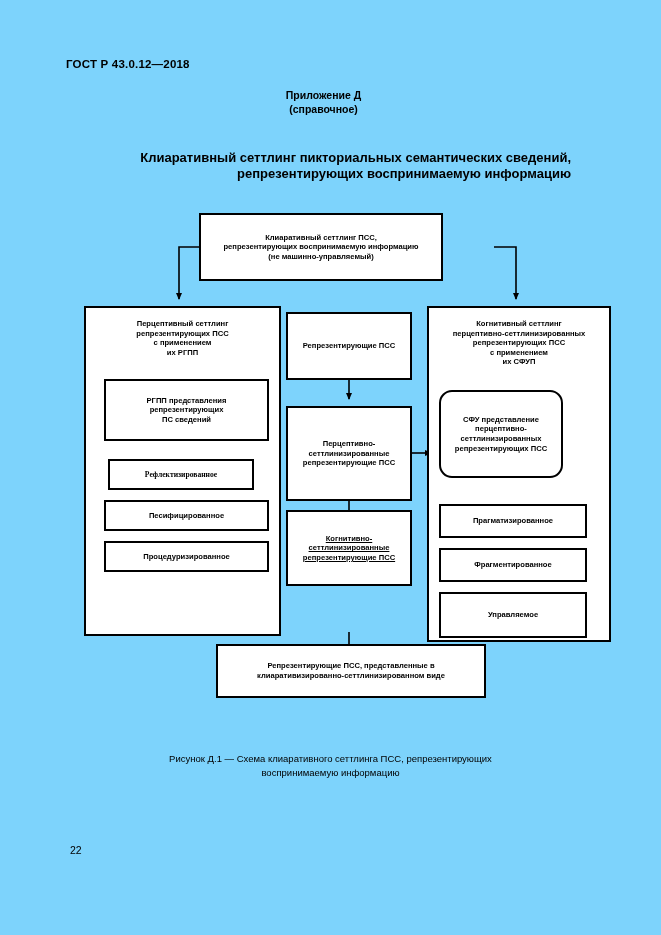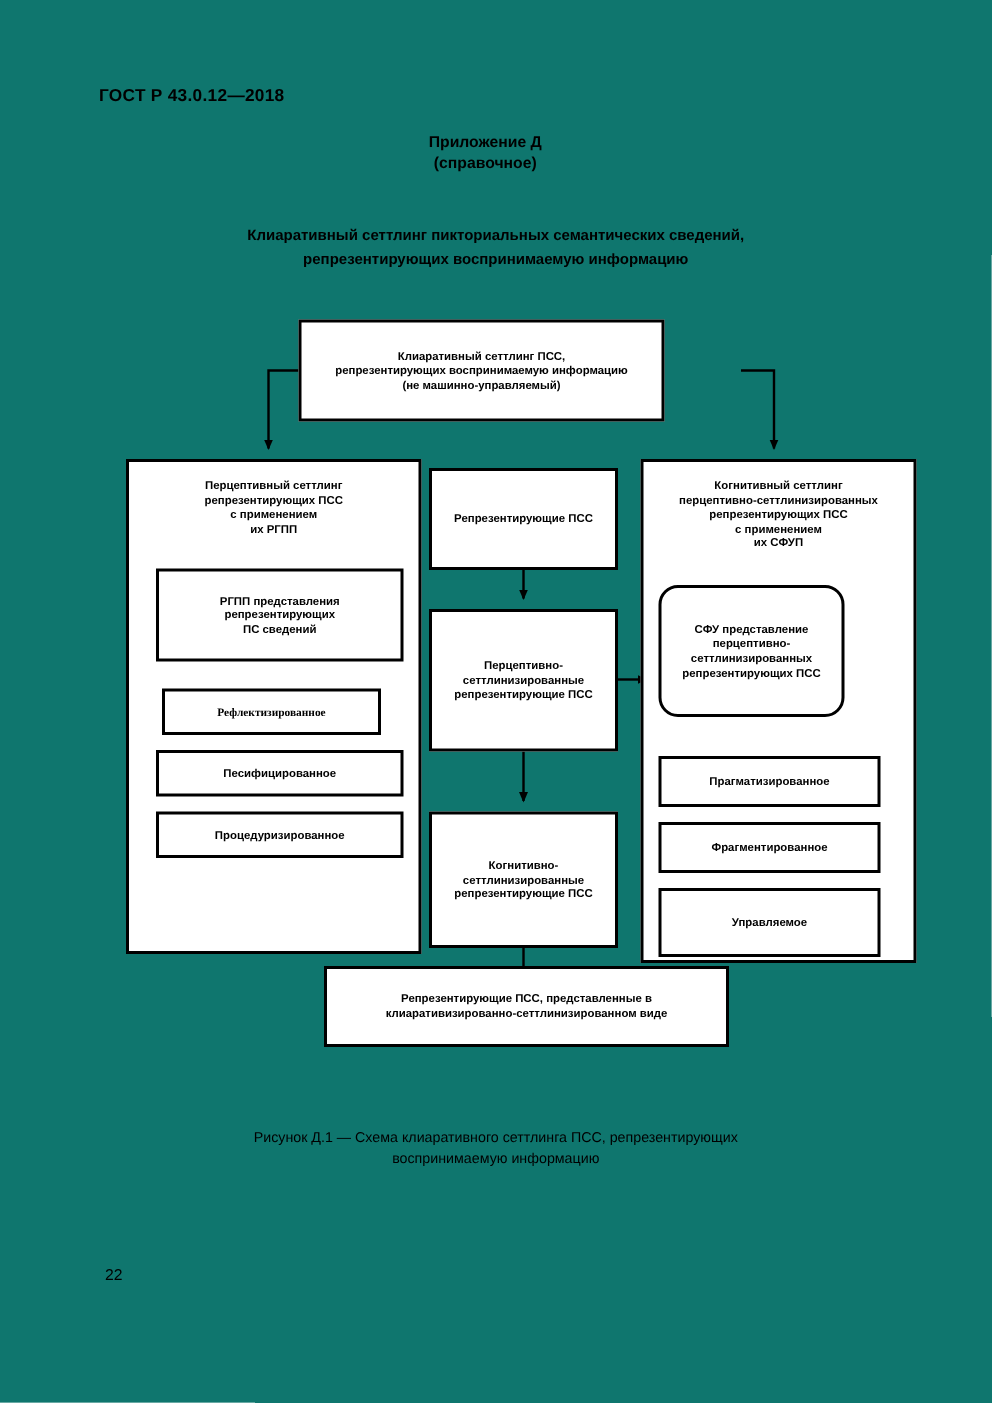--- a/index.html
+++ b/index.html
@@ -11,21 +11,21 @@
     width: 661px;
     height: 935px;
     position: relative;
     font-family: "Liberation Sans", sans-serif;
     color: #000000;
     overflow: hidden;
   }
   .page {
     position: absolute;
     inset: 0;
-    background: #0f766e;
+    background: #7dd3fc;
   }
 
   
   .running-head {
     position: absolute;
     left: 66px;
     top: 58px;
     font-size: 11.5px;
     font-weight: bold;
     letter-spacing: .2px;
@@ -43,22 +43,22 @@
     font-weight: bold;
     line-height: 14px;
   }
   .annex-block .sub { font-weight: bold; }
 
   .fig-title {
     position: absolute;
     left: 90px;
     right: 90px;
     top: 150px;
-    text-align: center;
-    font-size: 10px;
+    text-align: right;
+    font-size: 13px;
     font-weight: bold;
     line-height: 16px;
   }
 
   
   .diagram {
     position: absolute;
     left: 0;
     top: 0;
     width: 661px;
@@ -94,21 +94,21 @@
   #grp-left      { left: 84px; top:306px; width:197px; height:330px; }
   #grp-right     { left:427px; top:306px; width:184px; height:336px; }
 
   #node-rgpp     { left:104px; top:379px; width:165px; height:62px; }
   #node-refl     { left:108px; top:459px; width:146px; height:31px;font-family:Liberation Serif, serif; }
   #node-pesif    { left:104px; top:500px; width:165px; height:31px; }
   #node-proc     { left:104px; top:541px; width:165px; height:31px; }
 
   #node-mid1     { left:286px; top:312px; width:126px; height:68px; }
   #node-mid2     { left:286px; top:406px; width:126px; height:95px; }
-  #node-mid3     { left:286px; top:541px; width:126px; height:91px; }
+  #node-mid3     { left:286px; top:510px; width:126px; height:76px;text-decoration:underline; }
 
   #node-sfu      { left:439px; top:390px; width:124px; height:88px;border-radius:13px; }
   #node-pragm    { left:439px; top:504px; width:148px; height:34px; }
   #node-fragm    { left:439px; top:548px; width:148px; height:34px; }
   #node-upravl   { left:439px; top:592px; width:148px; height:46px; }
 
   #node-bottom   { left:216px; top:644px; width:270px; height:54px; }
 
   
   .fig-caption {

